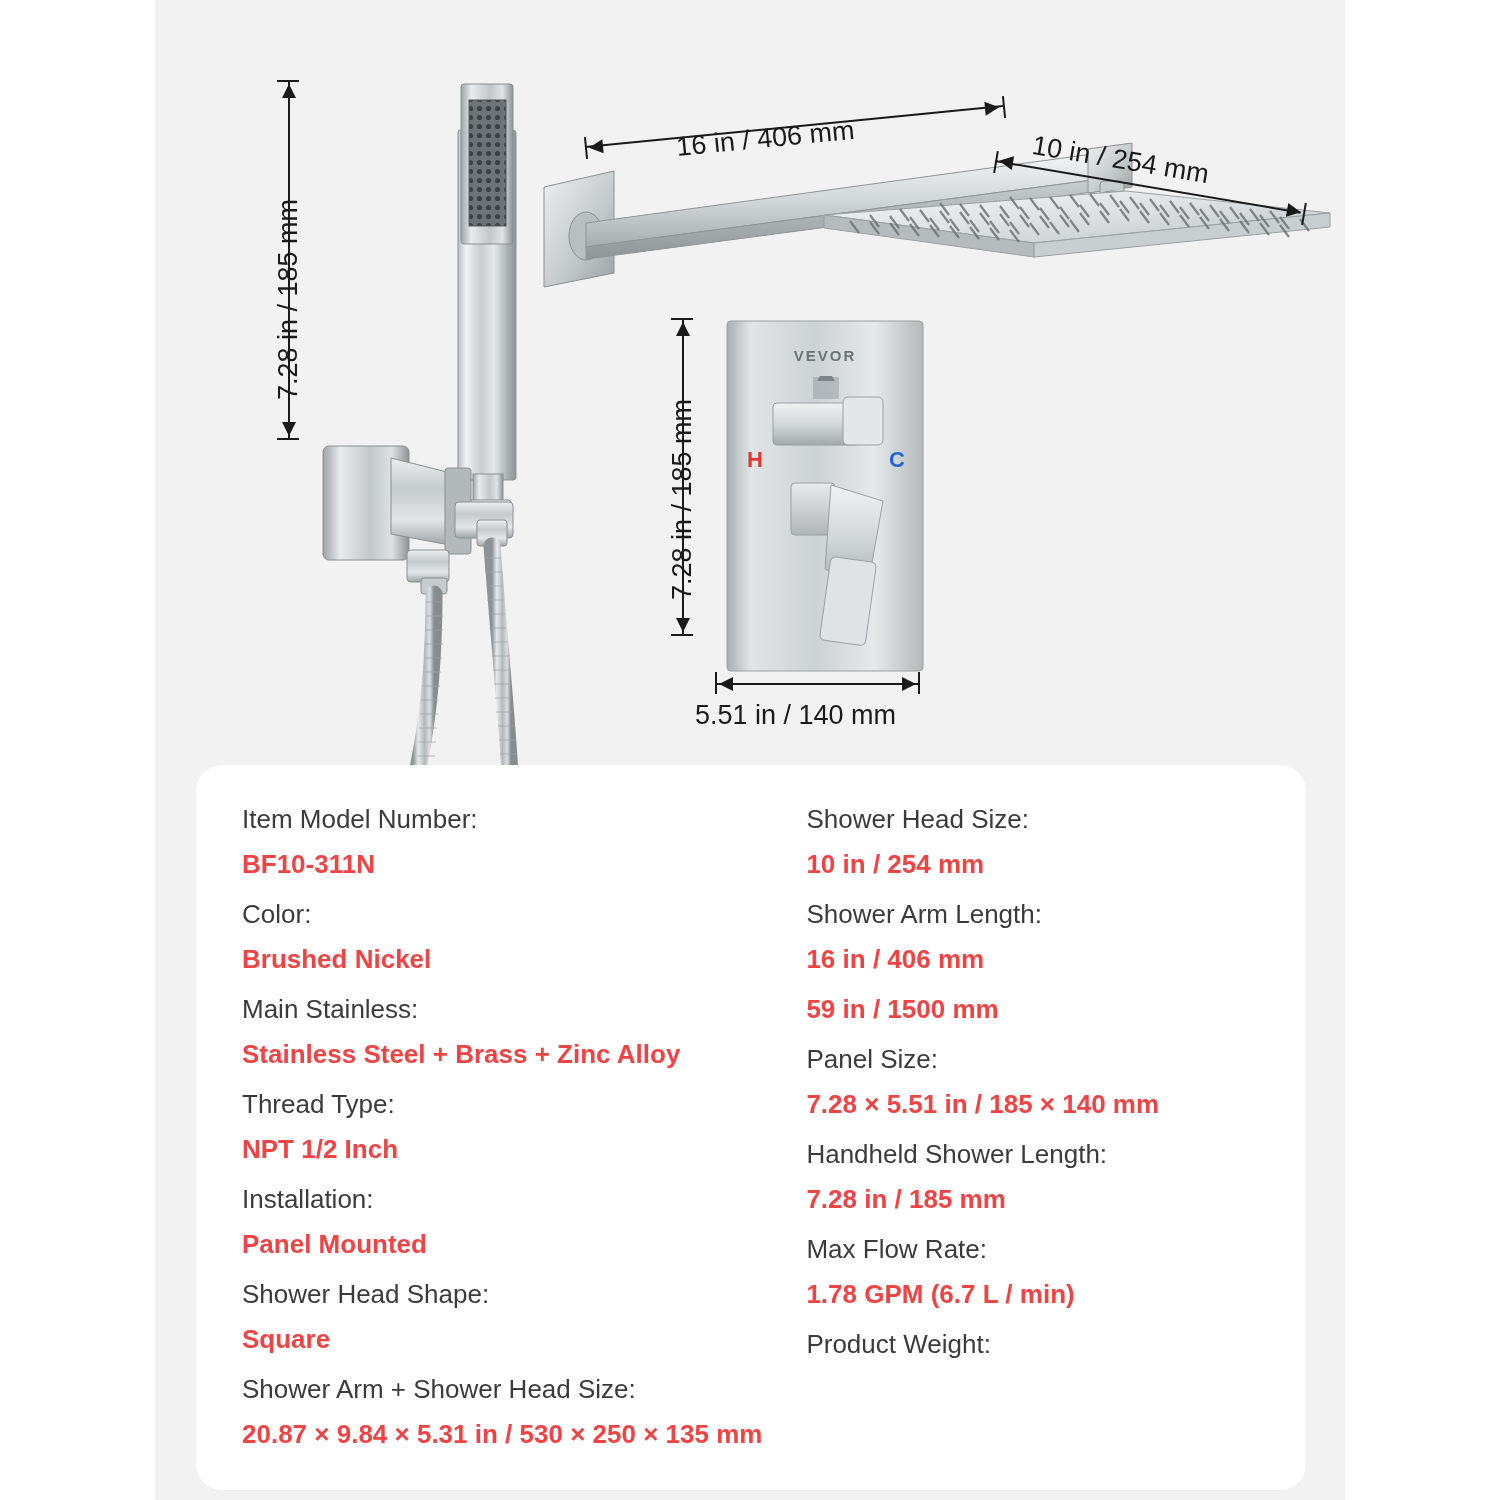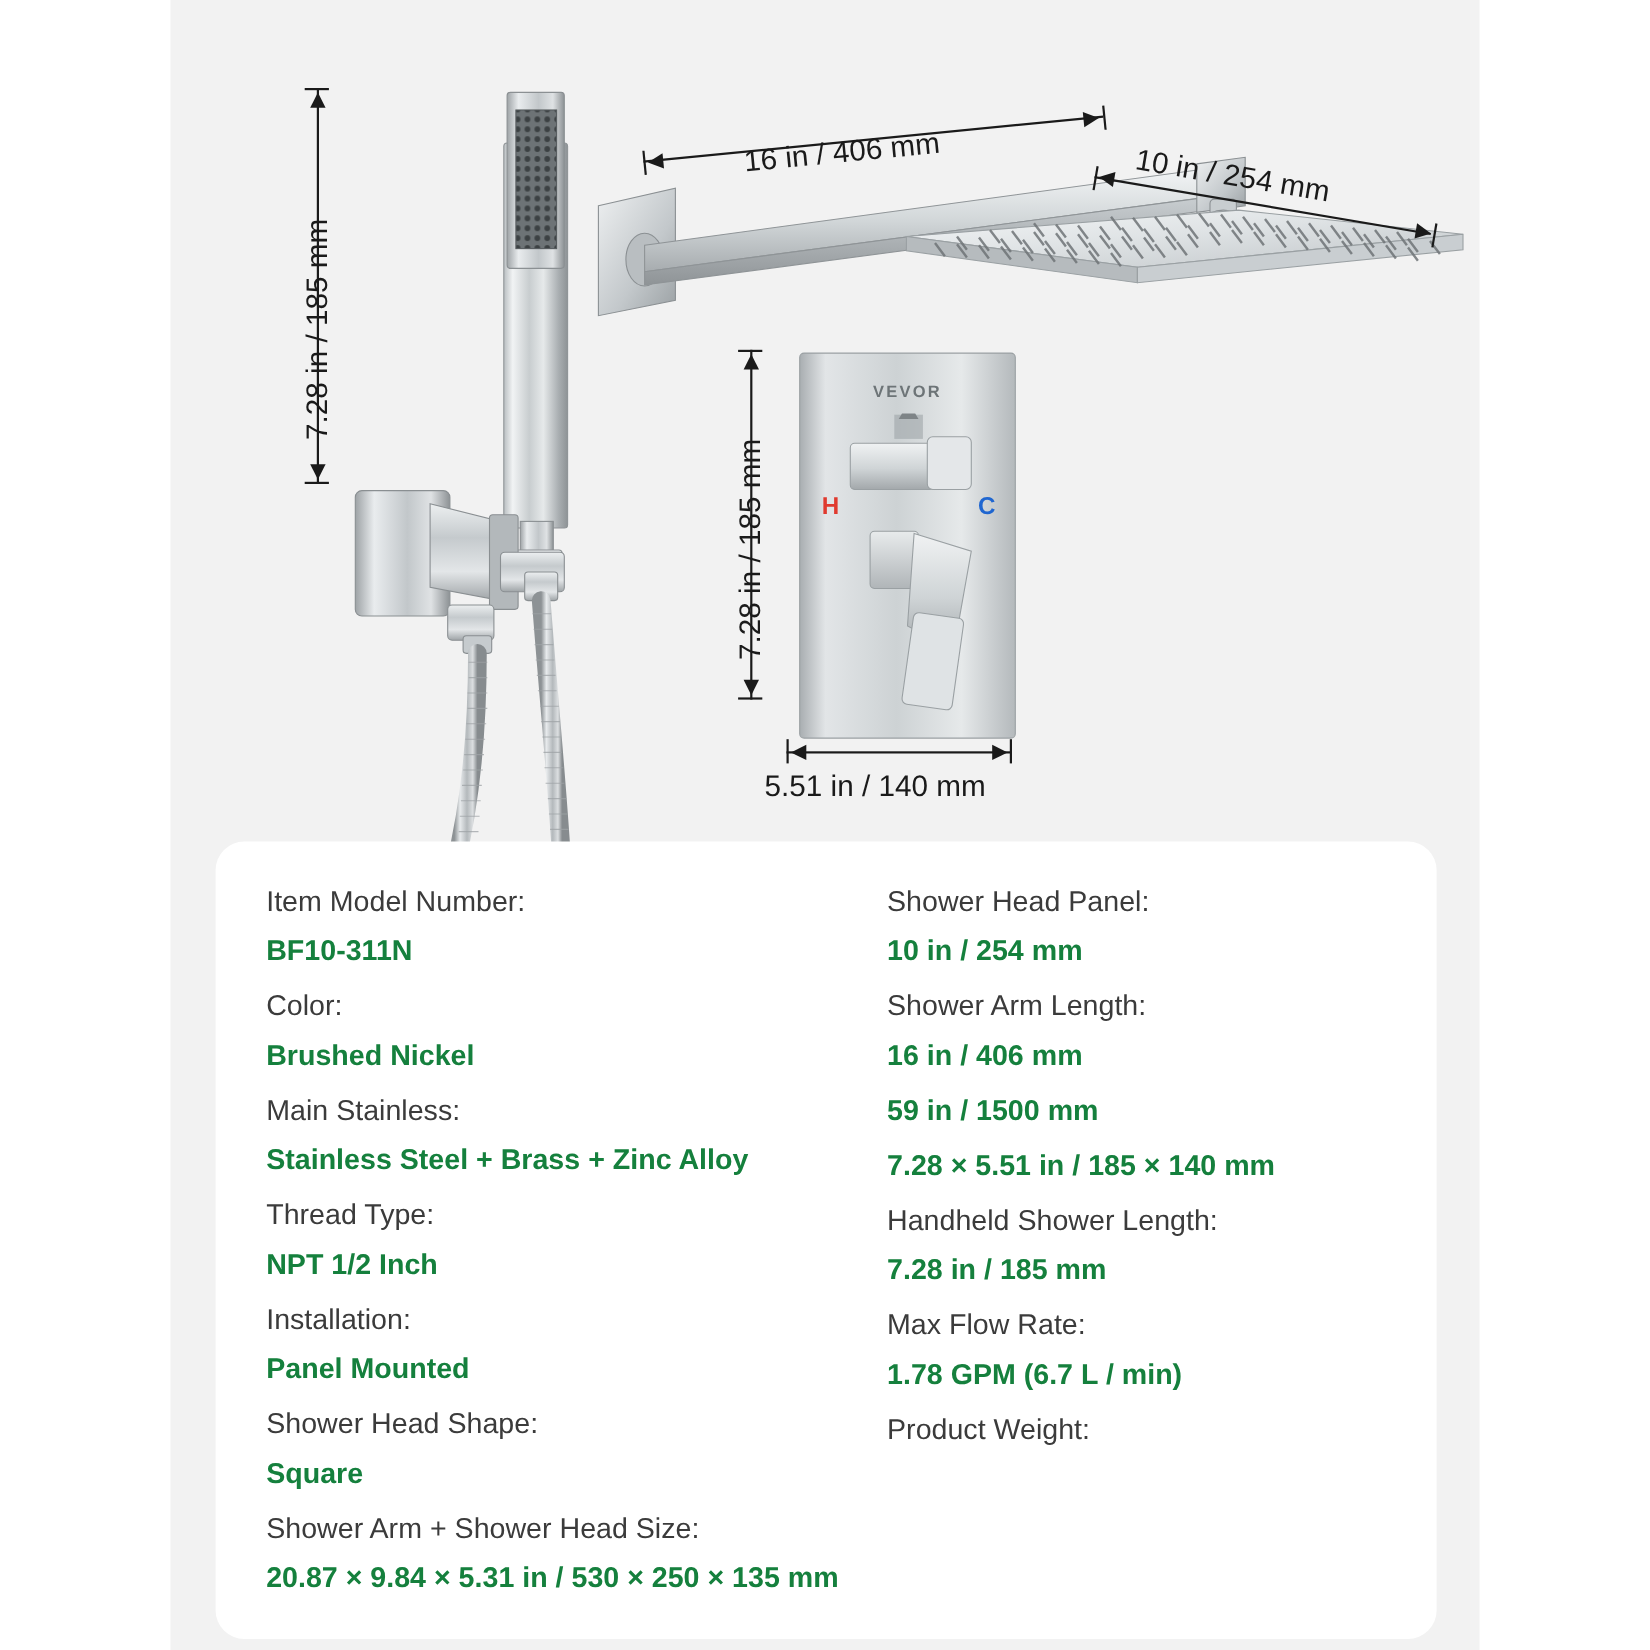--- a/index.html
+++ b/index.html
@@ -123,21 +123,21 @@
   .spec-col.right { padding-left: 44px; }
   .spec-item { margin-bottom: 6px; }
   .spec-label {
     font-size: 26px;
     color: #3b3b3b;
     line-height: 45px;
     white-space: nowrap;
   }
   .spec-value {
     font-size: 26px;
-    color: #15803d;
+    color: #ef4444;
     font-weight: bold;
     line-height: 44px;
     white-space: nowrap;
   }
 
   
   .art { position: absolute; }
 </style>
 </head>
 <body>
@@ -380,31 +380,32 @@
           <div class="spec-value">Square</div>
         </div>
         <div class="spec-item">
           <div class="spec-label">Shower Arm + Shower Head Size:</div>
           <div class="spec-value">20.87 × 9.84 × 5.31 in / 530 × 250 × 135 mm</div>
         </div>
       </div>
 
       <div class="spec-col right">
         <div class="spec-item">
-          <div class="spec-label">Shower Head Panel:</div>
+          <div class="spec-label">Shower Head Size:</div>
           <div class="spec-value">10 in / 254 mm</div>
         </div>
         <div class="spec-item">
           <div class="spec-label">Shower Arm Length:</div>
           <div class="spec-value">16 in / 406 mm</div>
         </div>
         <div class="spec-item">
           <div class="spec-value">59 in / 1500 mm</div>
         </div>
         <div class="spec-item">
+          <div class="spec-label">Panel Size:</div>
           <div class="spec-value">7.28 × 5.51 in / 185 × 140 mm</div>
         </div>
         <div class="spec-item">
           <div class="spec-label">Handheld Shower Length:</div>
           <div class="spec-value">7.28 in / 185 mm</div>
         </div>
         <div class="spec-item">
           <div class="spec-label">Max Flow Rate:</div>
           <div class="spec-value">1.78 GPM (6.7 L / min)</div>
         </div>

